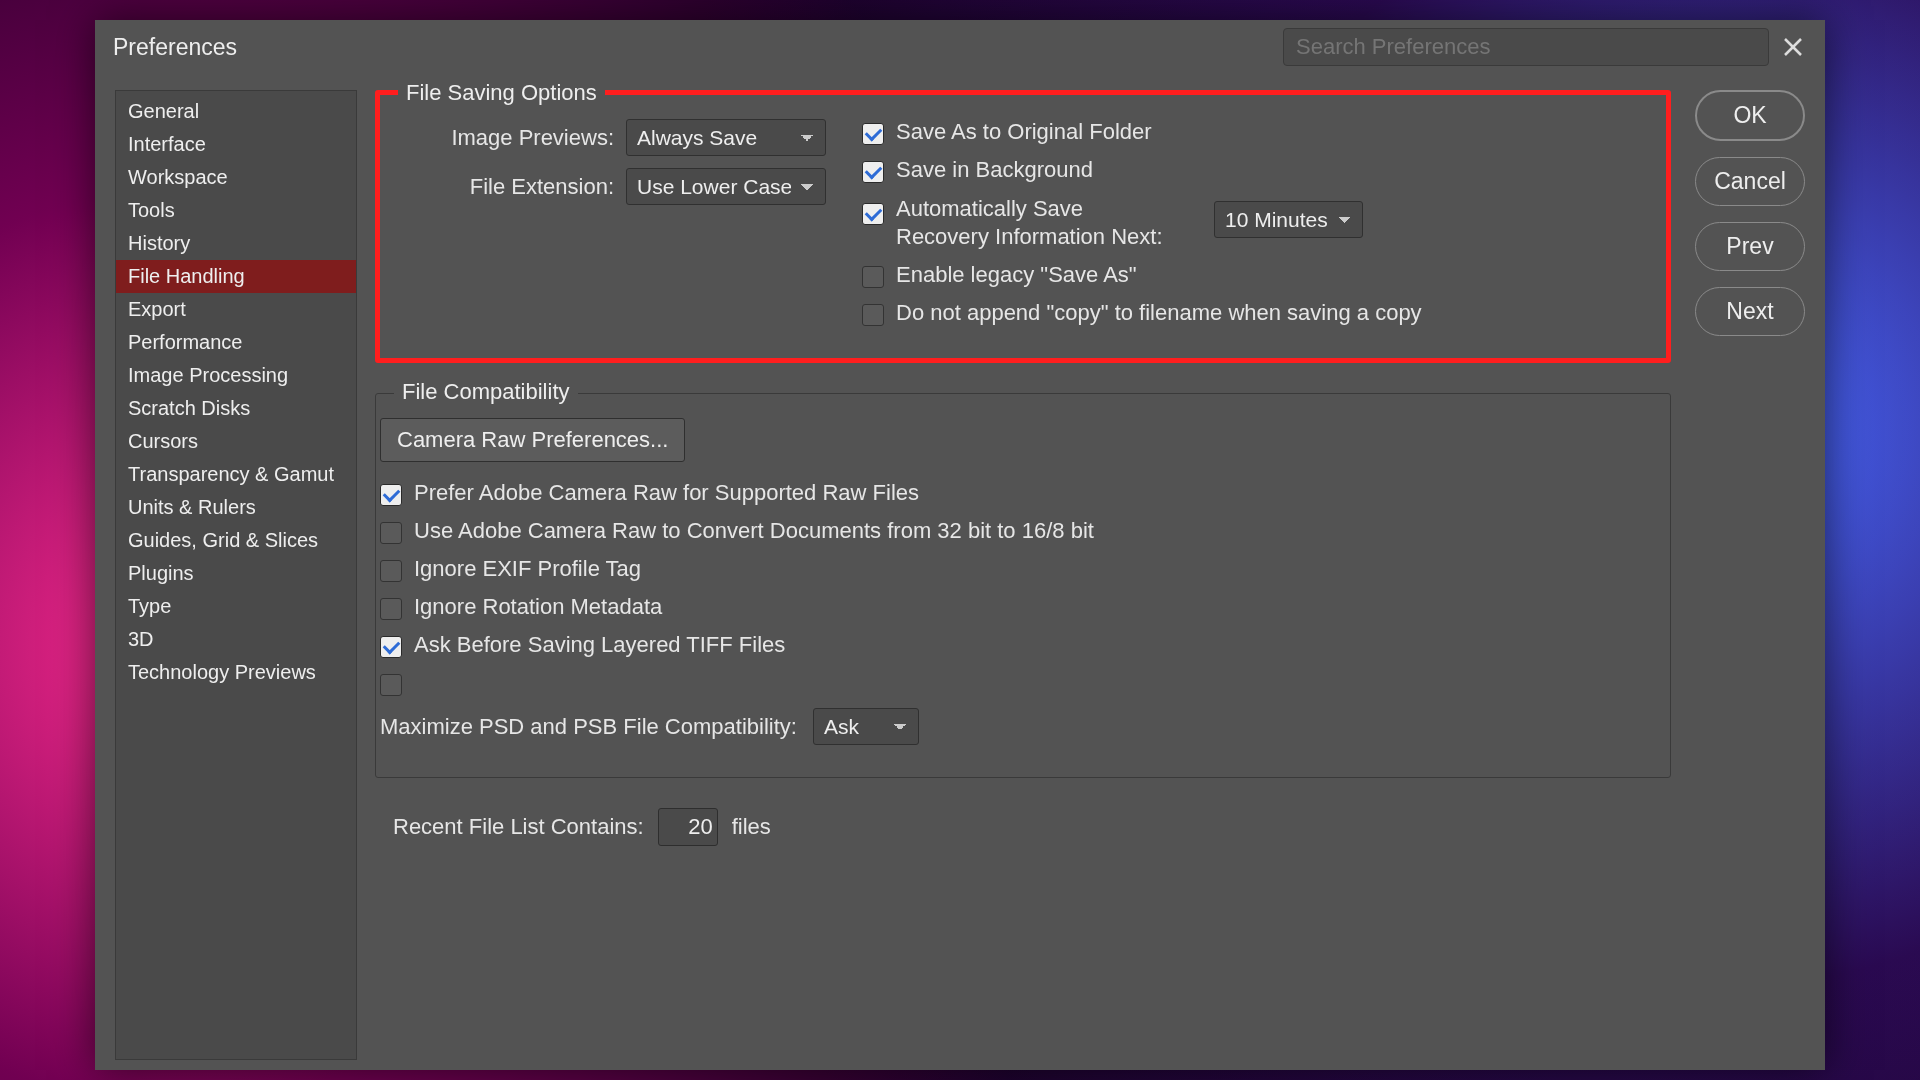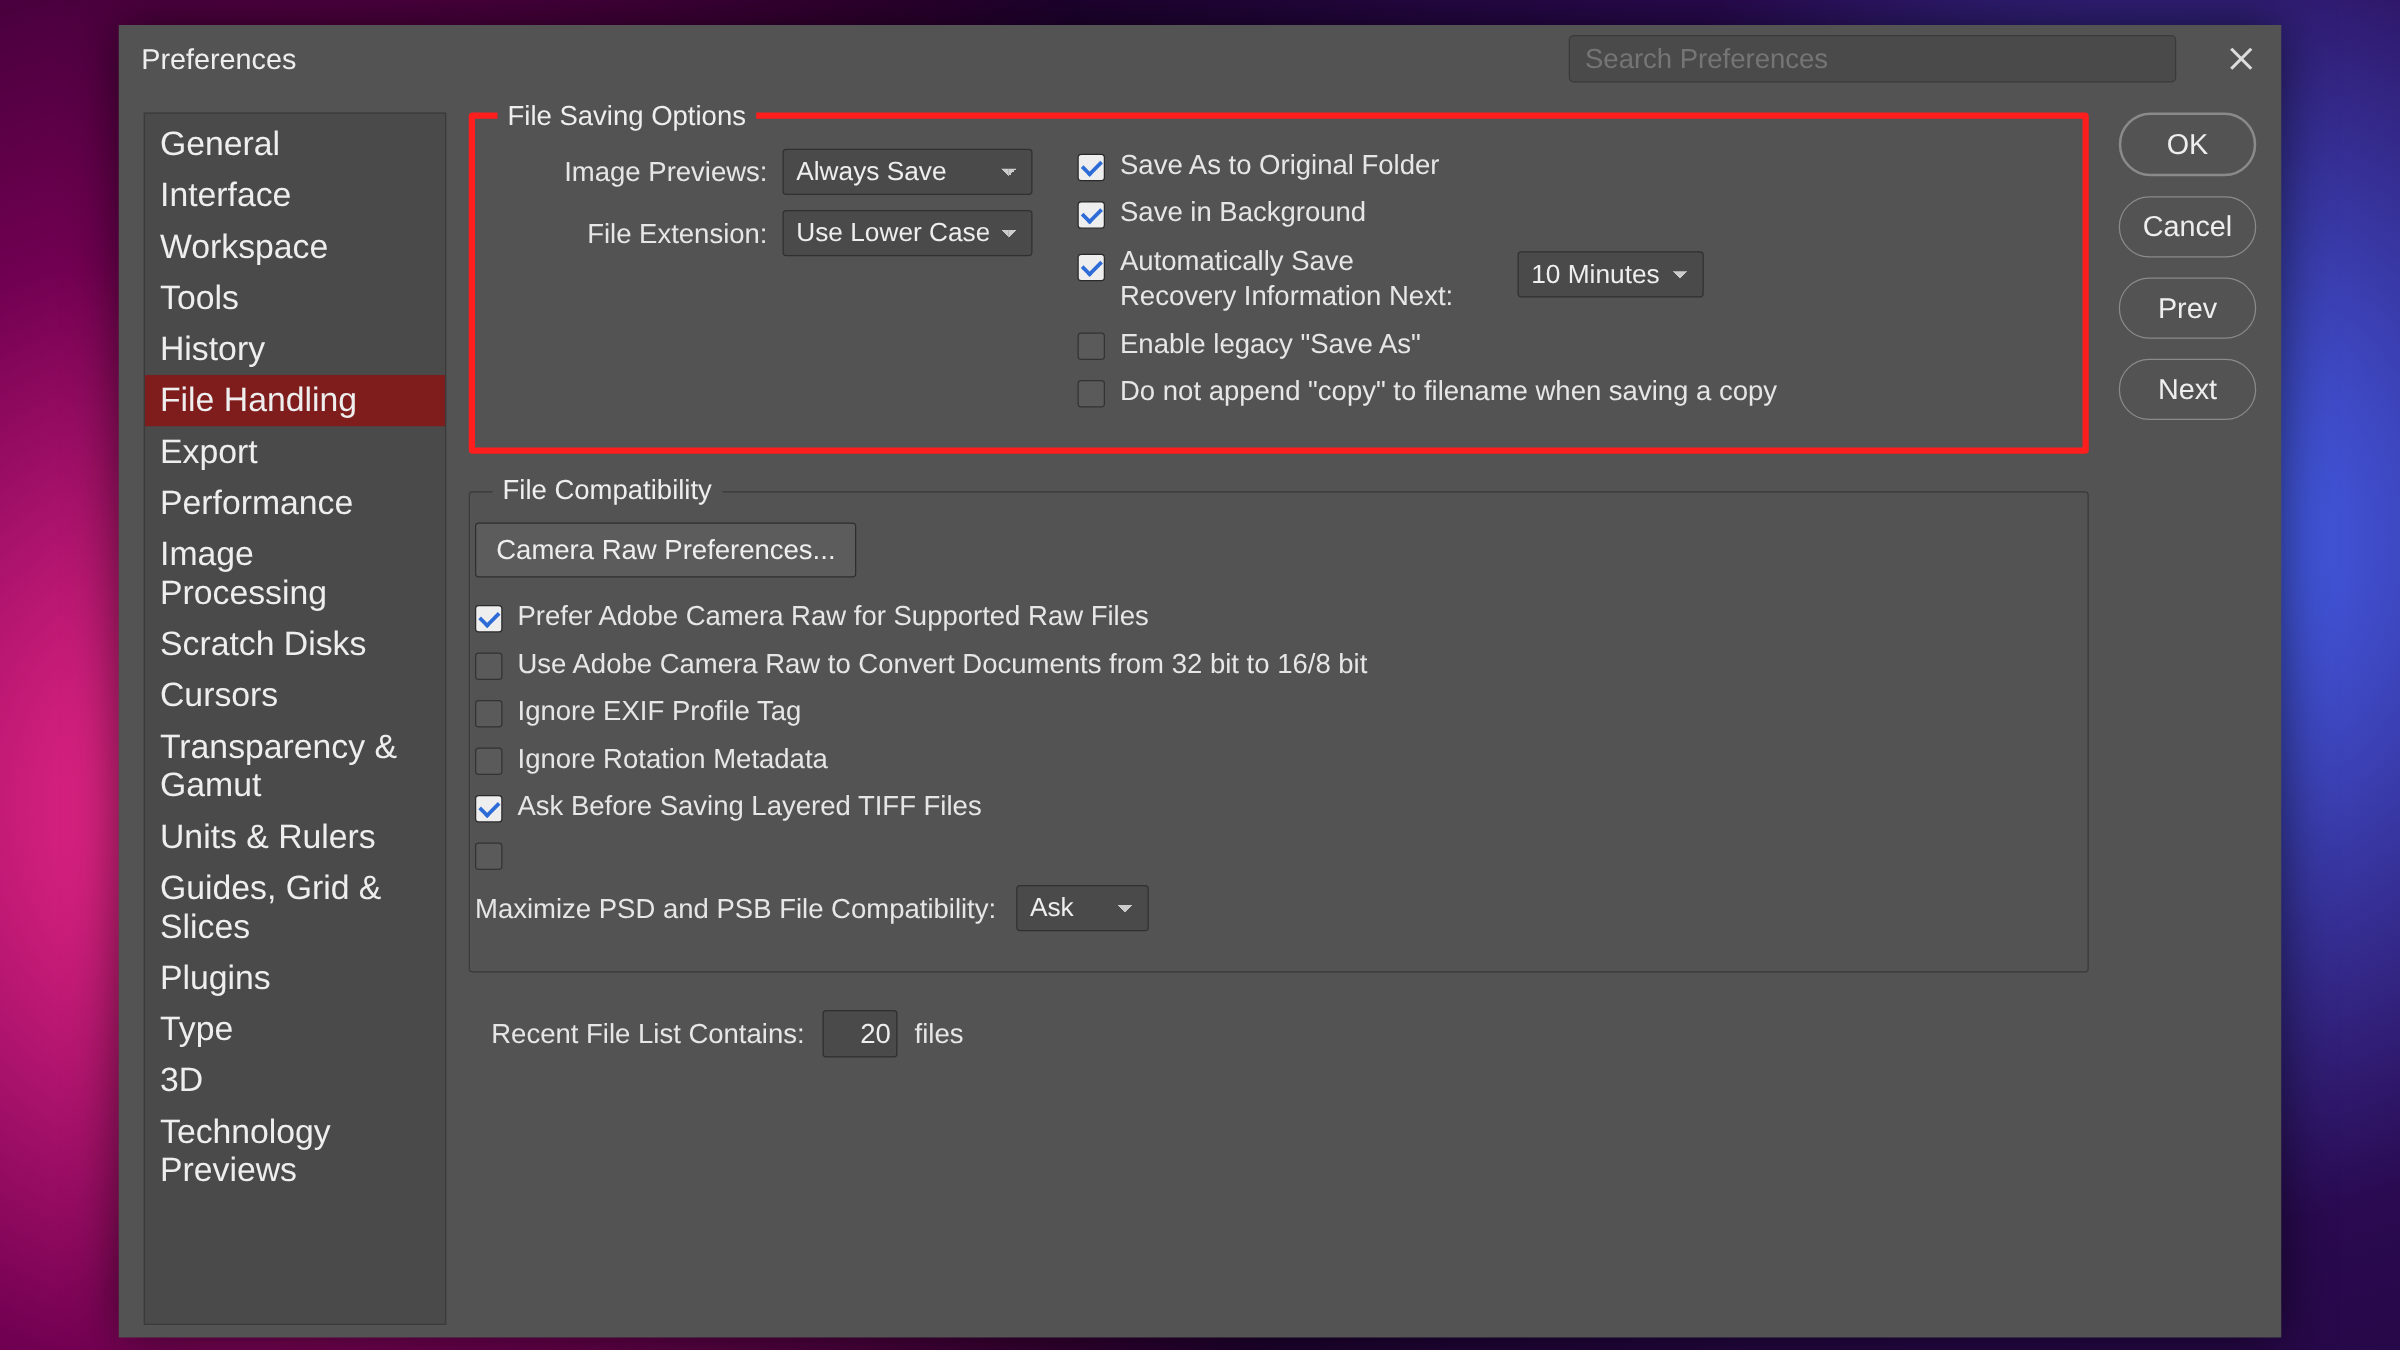--- a/index.html
+++ b/index.html
@@ -16,37 +16,37 @@
     box-shadow:0 0 40px rgba(0,0,0,.6);
     display:flex;flex-direction:column;
     color:#e6e6e6;
   }
   .titlebar{
     display:flex;align-items:center;justify-content:space-between;
     padding:8px 16px 6px 18px;
     font-size:23px;
     color:#eee;
   }
-  .titlebar .right{display:flex;align-items:center;gap:36px;}
+  .titlebar .right{display:flex;align-items:center;gap:8px;}
   .search{
     width:460px;height:36px;background:#4a4a4a;border:1px solid #3a3a3a;border-radius:4px;
     color:#bbb;font-size:22px;padding:0 12px;outline:none;
   }
   .close{
     width:32px;height:32px;display:flex;align-items:center;justify-content:center;
     font-size:26px;color:#ddd;cursor:pointer;
   }
   .body{flex:1;display:flex;padding:18px 20px;}
   .sidebar{
     width:240px;background:#4a4a4a;border:1px solid #3a3a3a;
     display:flex;flex-direction:column;padding:4px 0;
     height:960px;
   }
   .side-item{
-    padding:5px 12px;font-size:27px;color:#eee;cursor:pointer;
+    padding:5px 12px;font-size:20px;color:#eee;cursor:pointer;
   }
   .side-item.active{background:#7f1d1d;}
   .main{flex:1;padding:0 18px;}
   .groupbox{
     border:1px solid #3a3a3a;border-radius:3px;position:relative;
     padding:24px 20px 20px 4px;margin-bottom:30px;
   }
   .groupbox.highlight{border:5px solid #ff1e1e;}
   .group-legend{
     position:absolute;top:-2px;left:18px;background:#535353;padding:0 8px;

